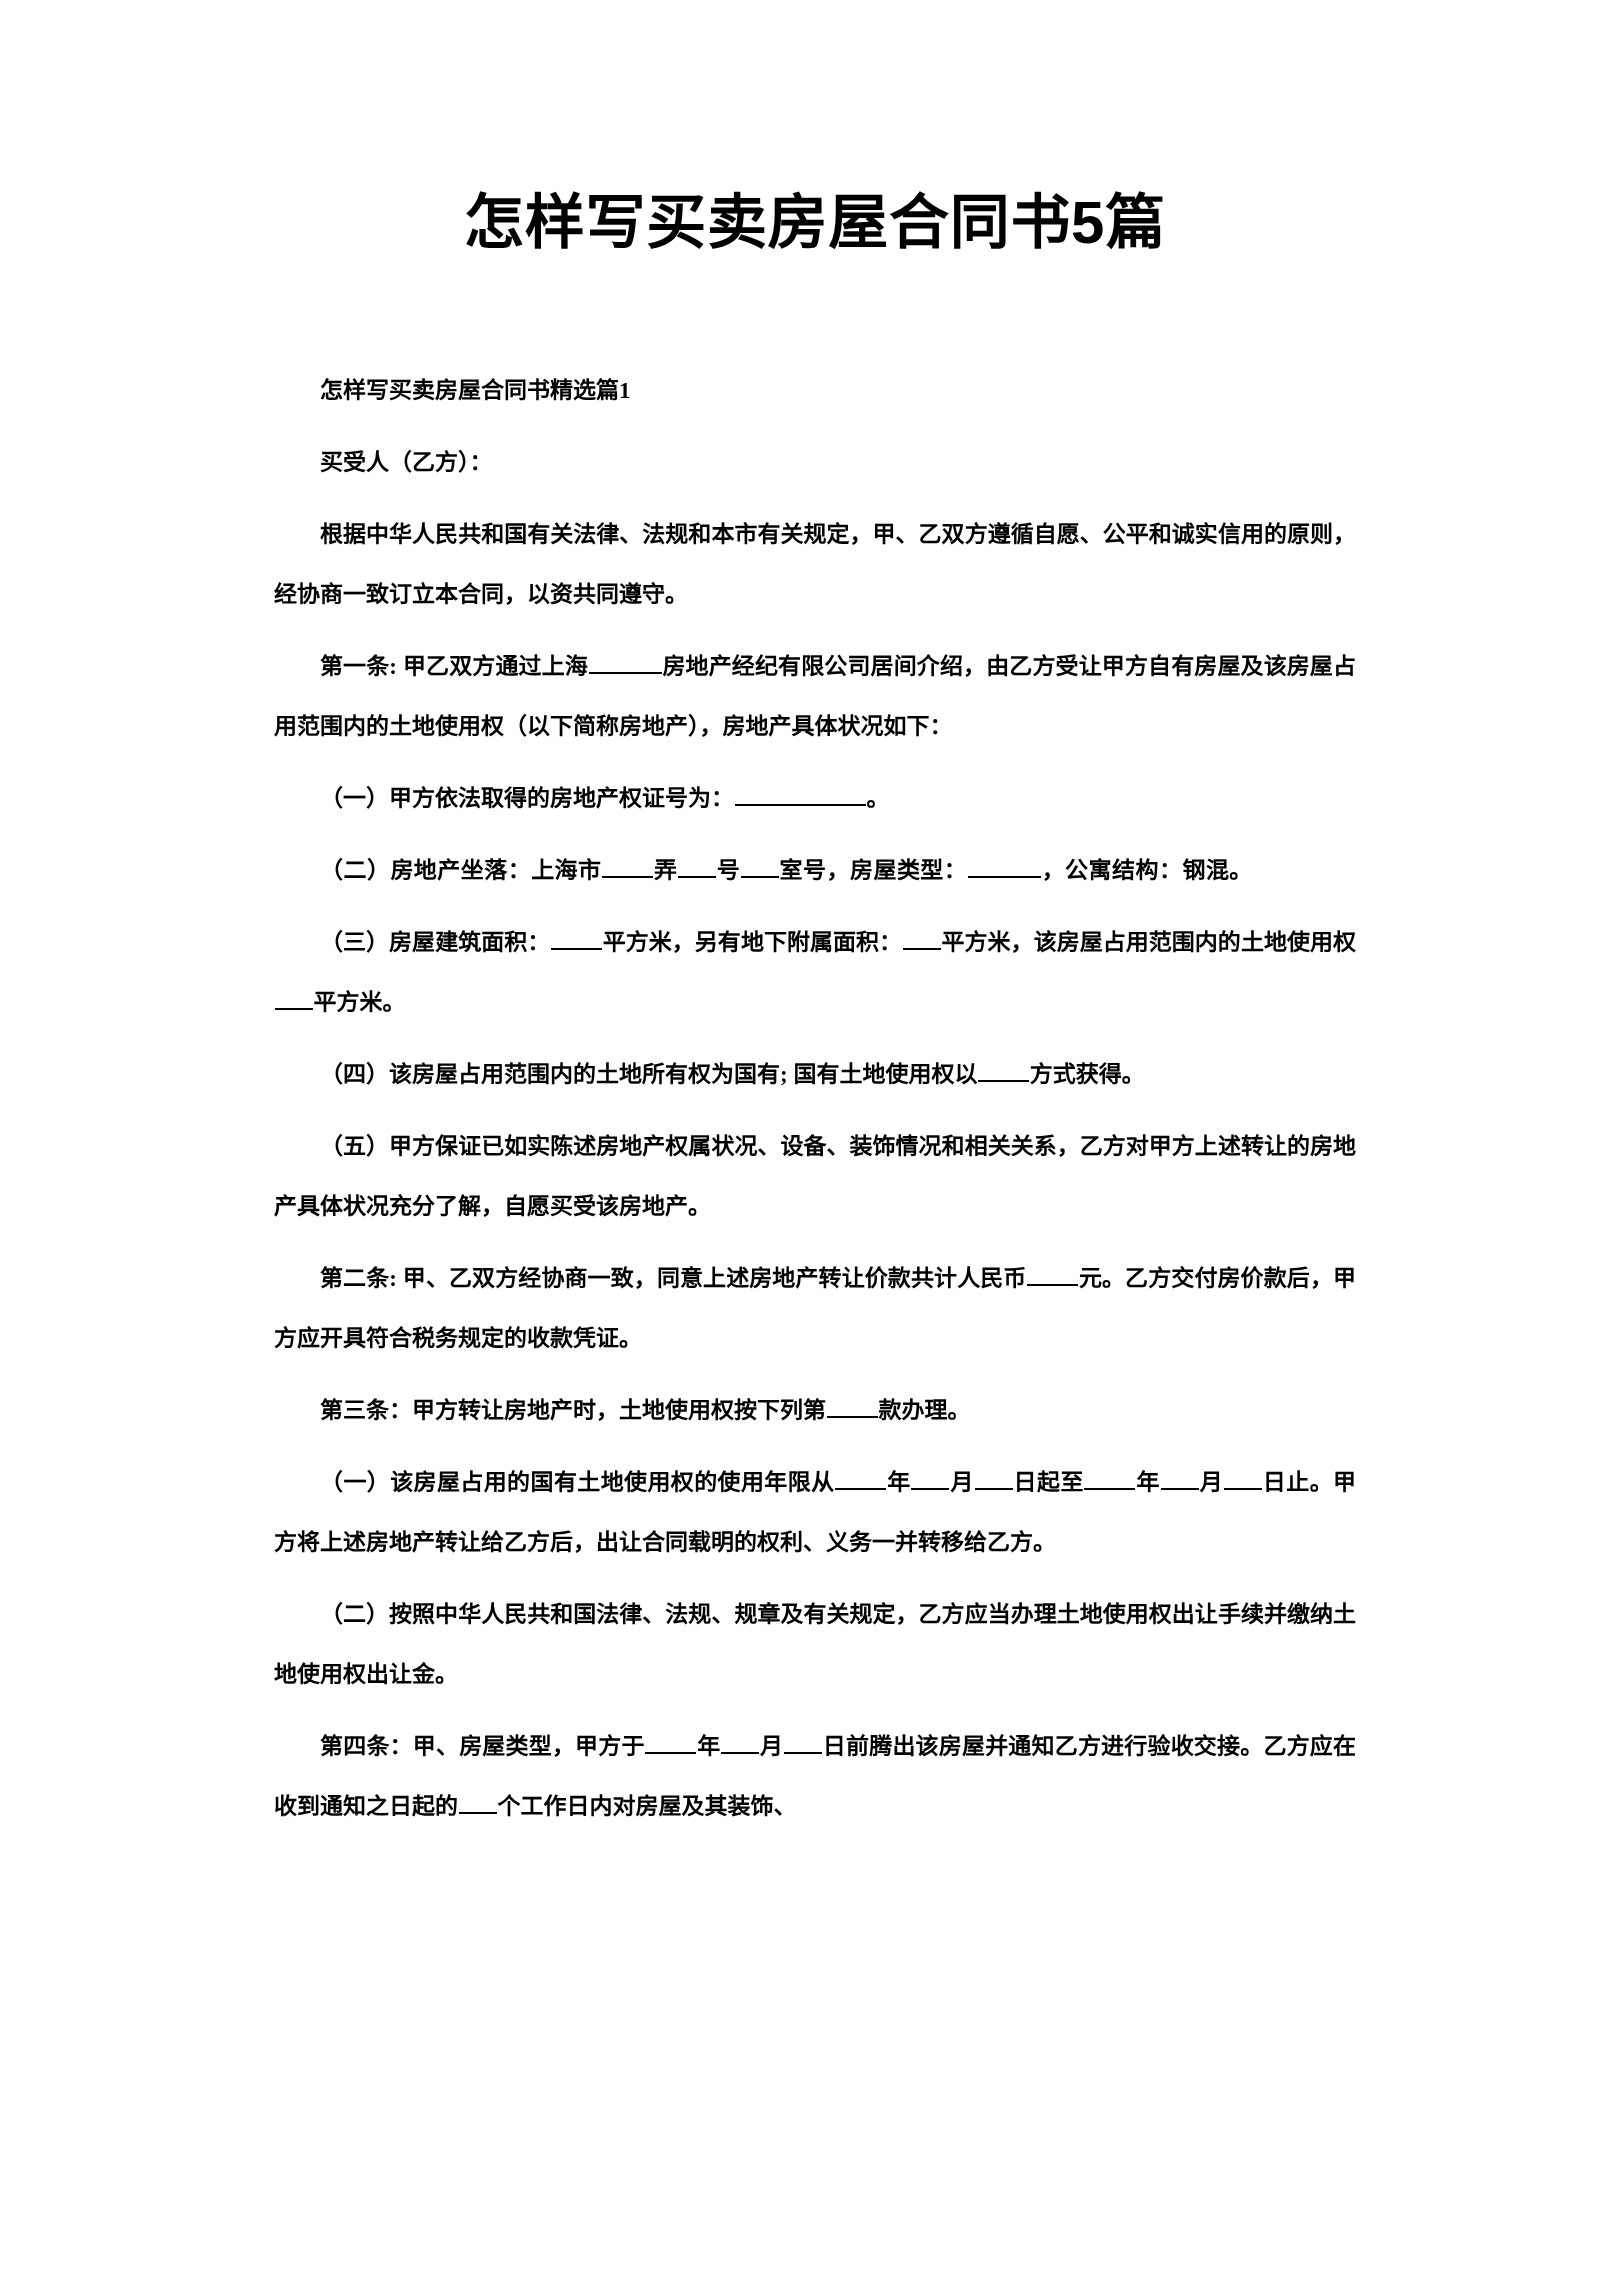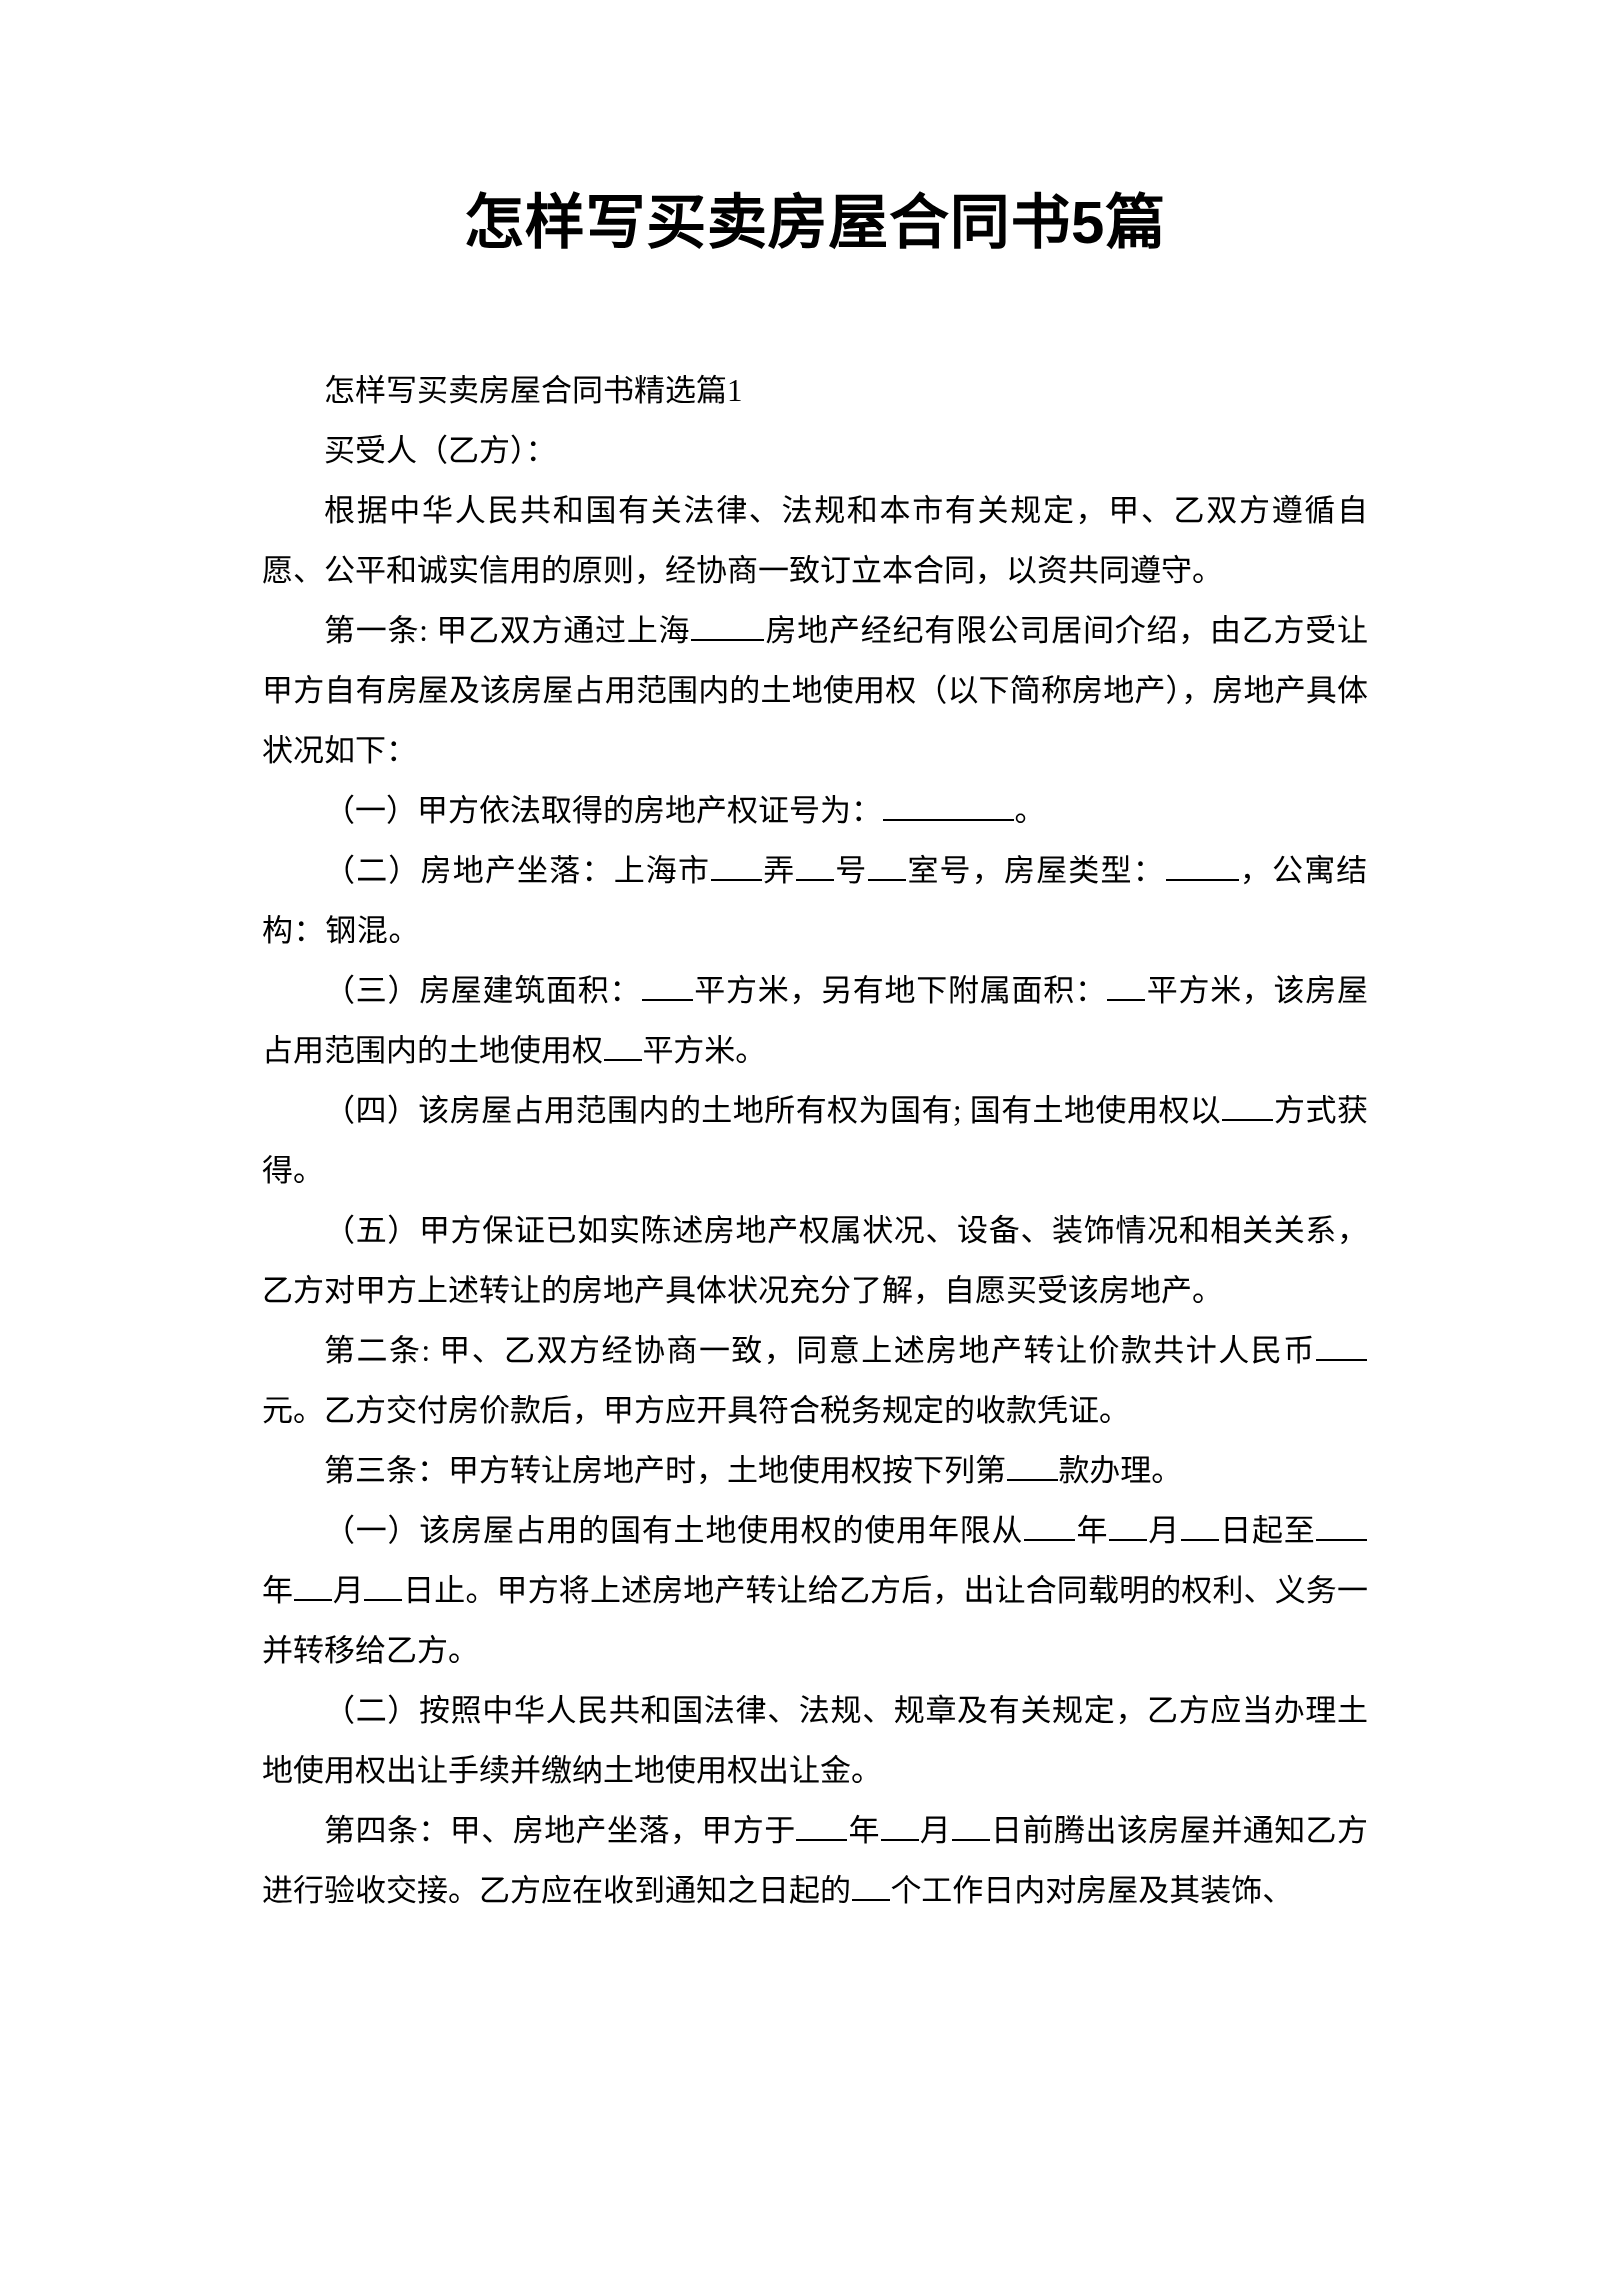--- a/index.html
+++ b/index.html
@@ -30,27 +30,28 @@
     font-size: 60px;
     line-height: 1.1;
     letter-spacing: 0.7px;
     text-align: center;
     margin: 0;
     padding-top: 190px;
     padding-bottom: 0;
     white-space: nowrap;
   }
   .para {
-    font-size: 31px;
+    font-size: 23px;
     line-height: 60px;
-    margin: 0;
+    margin: 12px;
     text-align: justify;
     text-justify: inter-ideograph;
     text-indent: 2em;
     word-break: break-all;
+    font-weight: bold;
   }
   .para.first-para {
     margin-top: 105px;
   }
   .para.wide-track {
     letter-spacing: 0.02em;
   }
   .blank {
     display: inline-block;
     border-bottom: 2px solid #000;
@@ -78,18 +79,18 @@
         <p class="para"><span>第一条: 甲乙双方通过上海</span><span class="blank b-lg"></span><span>房地产经纪有限公司居间介绍，由乙方受让甲方自有房屋及该房屋占用范围内的土地使用权（以下简称房地产），房地产具体状况如下：</span></p>
         <p class="para"><span>（一）甲方依法取得的房地产权证号为：</span><span class="blank b-xl"></span><span>。</span></p>
         <p class="para wide-track"><span>（二）房地产坐落：上海市</span><span class="blank b-md"></span><span>弄</span><span class="blank b-sm"></span><span>号</span><span class="blank b-sm"></span><span>室号，房屋类型：</span><span class="blank b-lg"></span><span>，公寓结构：钢混。</span></p>
         <p class="para"><span>（三）房屋建筑面积：</span><span class="blank b-md"></span><span>平方米，另有地下附属面积：</span><span class="blank b-sm"></span><span>平方米，该房屋占用范围内的土地使用权</span><span class="blank b-sm"></span><span>平方米。</span></p>
         <p class="para"><span>（四）该房屋占用范围内的土地所有权为国有; 国有土地使用权以</span><span class="blank b-md"></span><span>方式获得。</span></p>
         <p class="para"><span>（五）甲方保证已如实陈述房地产权属状况、设备、装饰情况和相关关系，乙方对甲方上述转让的房地产具体状况充分了解，自愿买受该房地产。</span></p>
         <p class="para"><span>第二条: 甲、乙双方经协商一致，同意上述房地产转让价款共计人民币</span><span class="blank b-md"></span><span>元。乙方交付房价款后，甲方应开具符合税务规定的收款凭证。</span></p>
         <p class="para"><span>第三条：甲方转让房地产时，土地使用权按下列第</span><span class="blank b-md"></span><span>款办理。</span></p>
         <p class="para"><span>（一）该房屋占用的国有土地使用权的使用年限从</span><span class="blank b-md"></span><span>年</span><span class="blank b-sm"></span><span>月</span><span class="blank b-sm"></span><span>日起至</span><span class="blank b-md"></span><span>年</span><span class="blank b-sm"></span><span>月</span><span class="blank b-sm"></span><span>日止。甲方将上述房地产转让给乙方后，出让合同载明的权利、义务一并转移给乙方。</span></p>
         <p class="para"><span>（二）按照中华人民共和国法律、法规、规章及有关规定，乙方应当办理土地使用权出让手续并缴纳土地使用权出让金。</span></p>
-        <p class="para"><span>第四条：甲、房地产坐落，甲方于</span><span class="blank b-md"></span><span>年</span><span class="blank b-sm"></span><span>月</span><span class="blank b-sm"></span><span>日前腾出该房屋并通知乙方进行验收交接。乙方应在收到通知之日起的</span><span class="blank b-sm"></span><span>个工作日内对房屋及其装饰、</span></p>
+        <p class="para"><span>第四条：甲、房屋类型，甲方于</span><span class="blank b-md"></span><span>年</span><span class="blank b-sm"></span><span>月</span><span class="blank b-sm"></span><span>日前腾出该房屋并通知乙方进行验收交接。乙方应在收到通知之日起的</span><span class="blank b-sm"></span><span>个工作日内对房屋及其装饰、</span></p>
       </div>
 
   </div>
 </div>
 
 
 </body></html>

